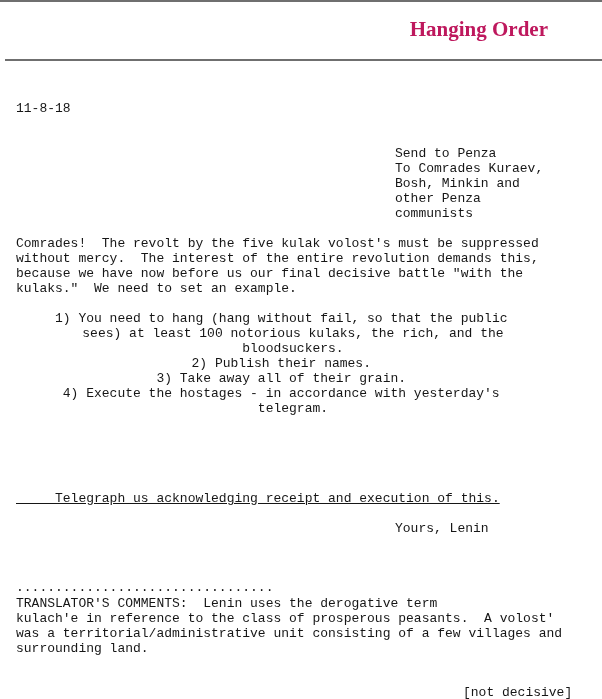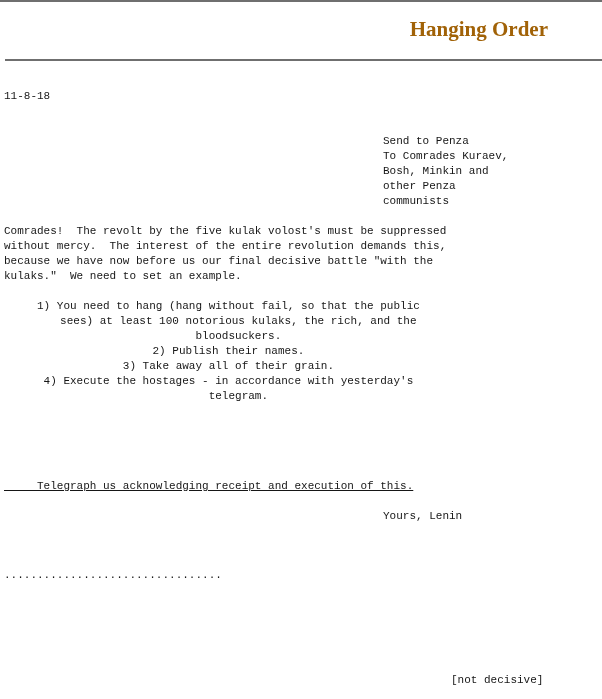--- a/index.html
+++ b/index.html
@@ -32,29 +32,29 @@
     right: 0;
   }
   #doc-title {
     position: absolute;
     top: 16px;
     right: 54px;
     font-family: "Liberation Serif", "DejaVu Serif", serif;
     font-weight: bold;
     font-size: 21px;
     line-height: 26px;
-    color: #a16207;
+    color: #be185d;
     white-space: nowrap;
   }
   pre.tw {
     position: absolute;
-    margin: 0;
+    margin: 12px;
     padding: 0;
     font-family: "Liberation Mono", "DejaVu Sans Mono", monospace;
-    font-size: 11px;
+    font-size: 13px;
     line-height: 15px;
     color: #161616;
     white-space: pre;
   }
   #date-line        { top: 89px;  left: 4px; }
   #address-block    { top: 134px; left: 383px; }
   #paragraph-1      { top: 224px; left: 4px; }
   #numbered-list    { top: 299px; left: 4px; text-align: center; }
   #paragraph-2      { top: 419px; left: 4px; }
   #telegraph-line   { top: 479px; left: 4px; text-decoration: underline; }
@@ -97,16 +97,20 @@
         telegram.</pre>
 
 
   <pre id="telegraph-line" class="tw">     Telegraph us acknowledging receipt and execution of this.</pre>
 
   <pre id="signature-line" class="tw">Yours, Lenin</pre>
 
 
   <pre id="dots-separator" class="tw">.................................</pre>
 
+  <pre id="translator-block" class="tw">TRANSLATOR'S COMMENTS:  Lenin uses the derogative term
+kulach'e in reference to the class of prosperous peasants.  A volost'
+was a territorial/administrative unit consisting of a few villages and
+surrounding land.</pre>
 
   <pre id="footer-note" class="tw">[not decisive]</pre>
 
 </div>
 
 </body></html>

